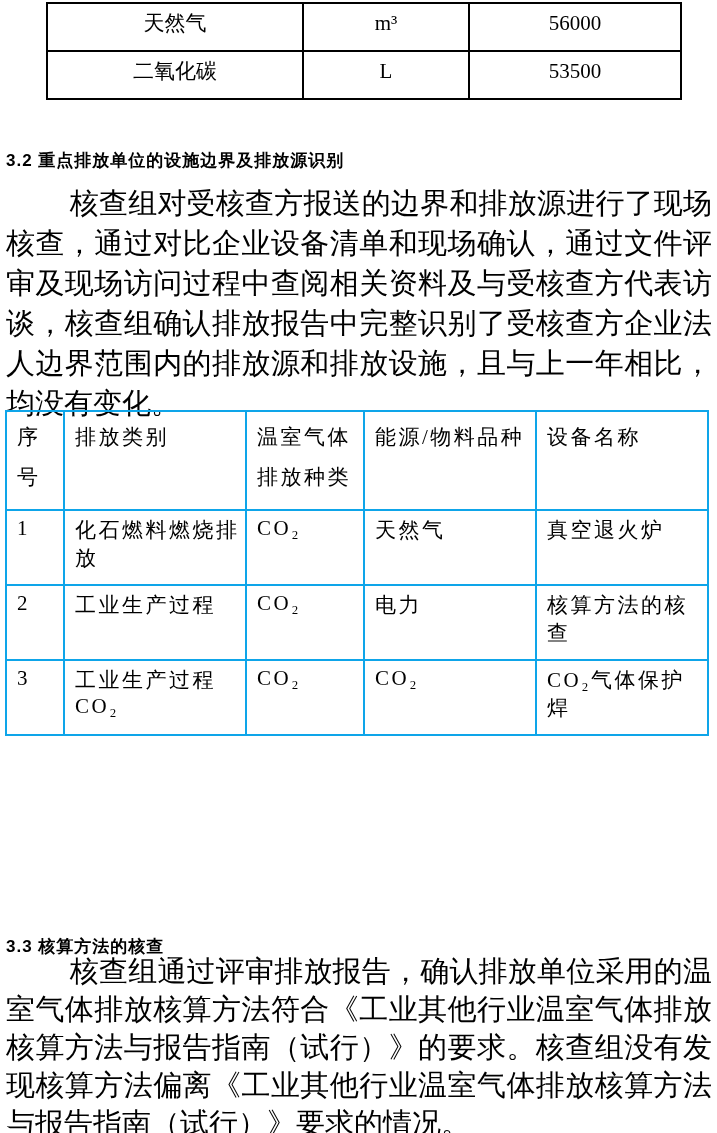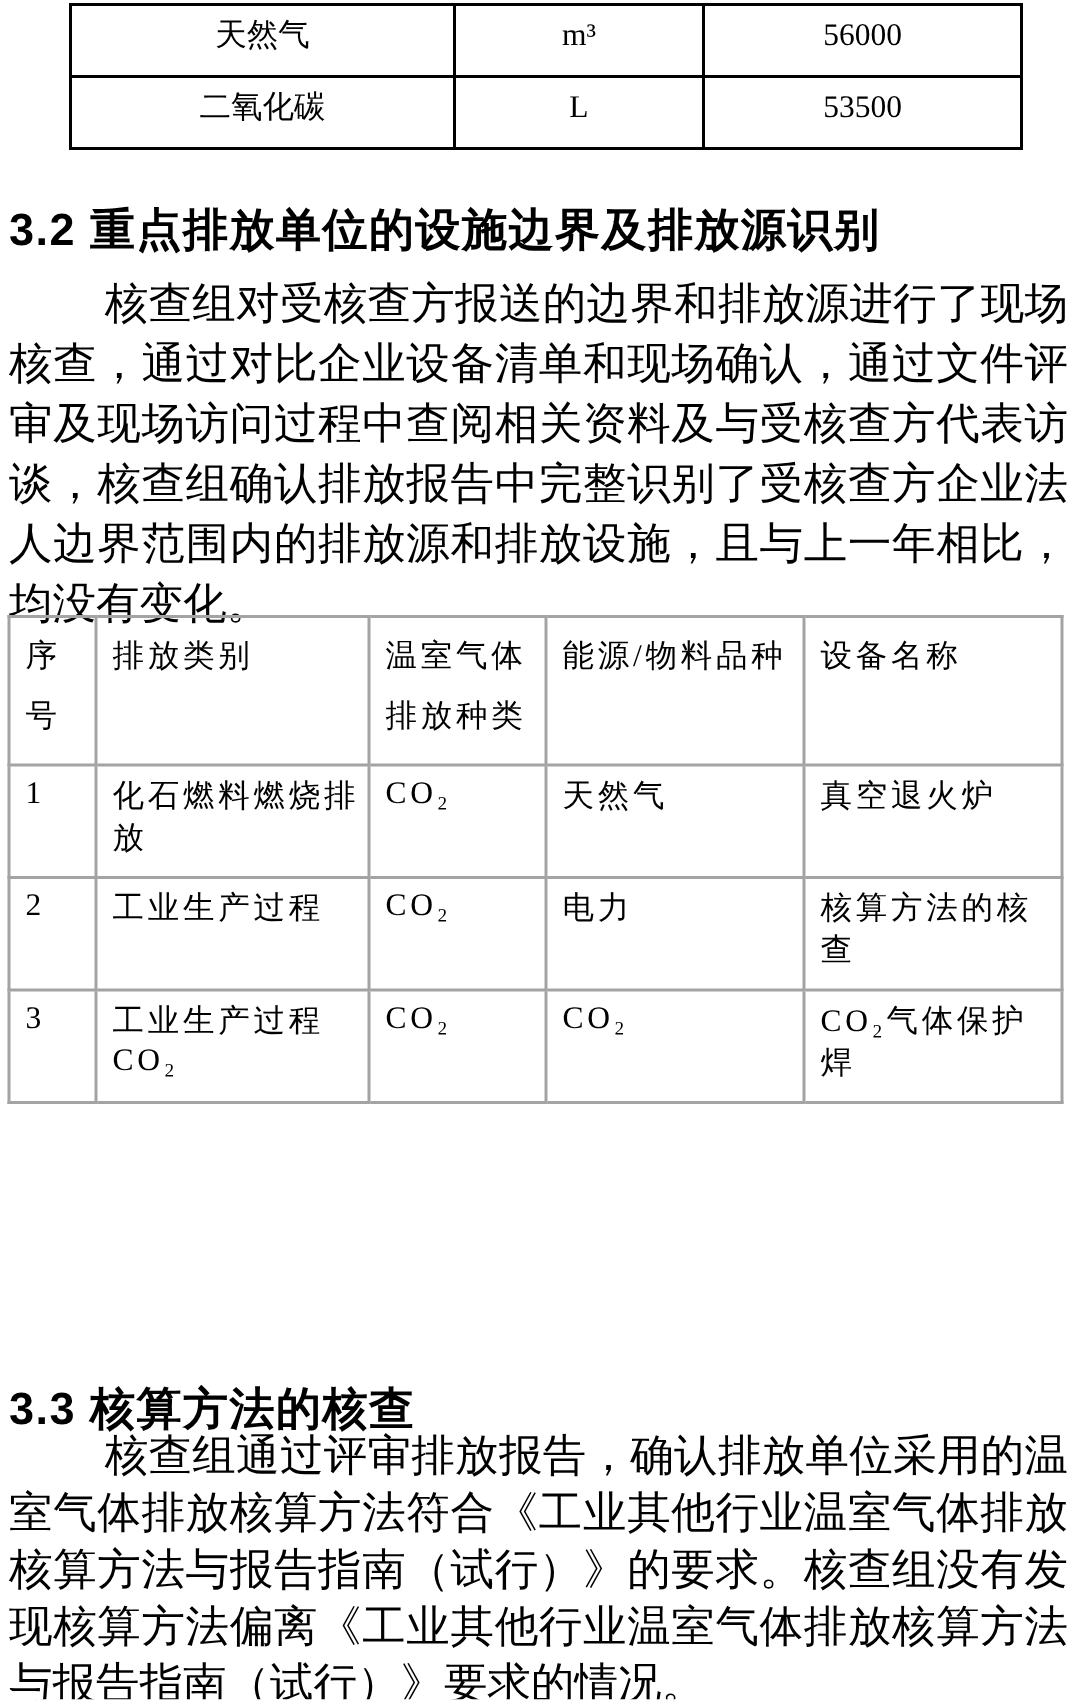--- a/index.html
+++ b/index.html
@@ -32,22 +32,23 @@
   .top-table col.c1 { width: 256px; }
   .top-table col.c2 { width: 166px; }
   .top-table col.c3 { width: 212px; }
 
   
   .heading {
     position: absolute;
     left: 6px; right: 6px;
     font-family: "Liberation Sans", "DejaVu Sans", sans-serif;
     font-weight: bold;
-    font-size: 30px;
+    font-size: 17px;
     letter-spacing: 1px;
+    margin-top: 16px;
   }
   .heading-3-2 { top: 133px; }
   .heading-3-3 { top: 919px; }
 
   
   .para {
     position: absolute;
     left: 6px; right: 5px;
     font-size: 29px;
     text-align: justify;
@@ -73,21 +74,21 @@
     position: absolute;
     top: 410px; left: 5px;
     width: 702px;
   }
   .main-table col.c1 { width: 58px; }
   .main-table col.c2 { width: 182px; }
   .main-table col.c3 { width: 118px; }
   .main-table col.c4 { width: 172px; }
   .main-table col.c5 { width: 172px; }
   .main-table th, .main-table td {
-    border: 2px solid #a3a3a3;
+    border: 2px solid #0ea5e9;
     vertical-align: top;
     text-align: left;
     font-weight: normal;
     font-size: 21px;
     padding: 5px 4px 12px 10px;
     letter-spacing: 2.5px;
   }
   .main-table th { height: 96px; line-height: 40px; }
   .main-table tr.r1 td { height: 53px; }
   .main-table tr.r2 td { height: 56px; }

